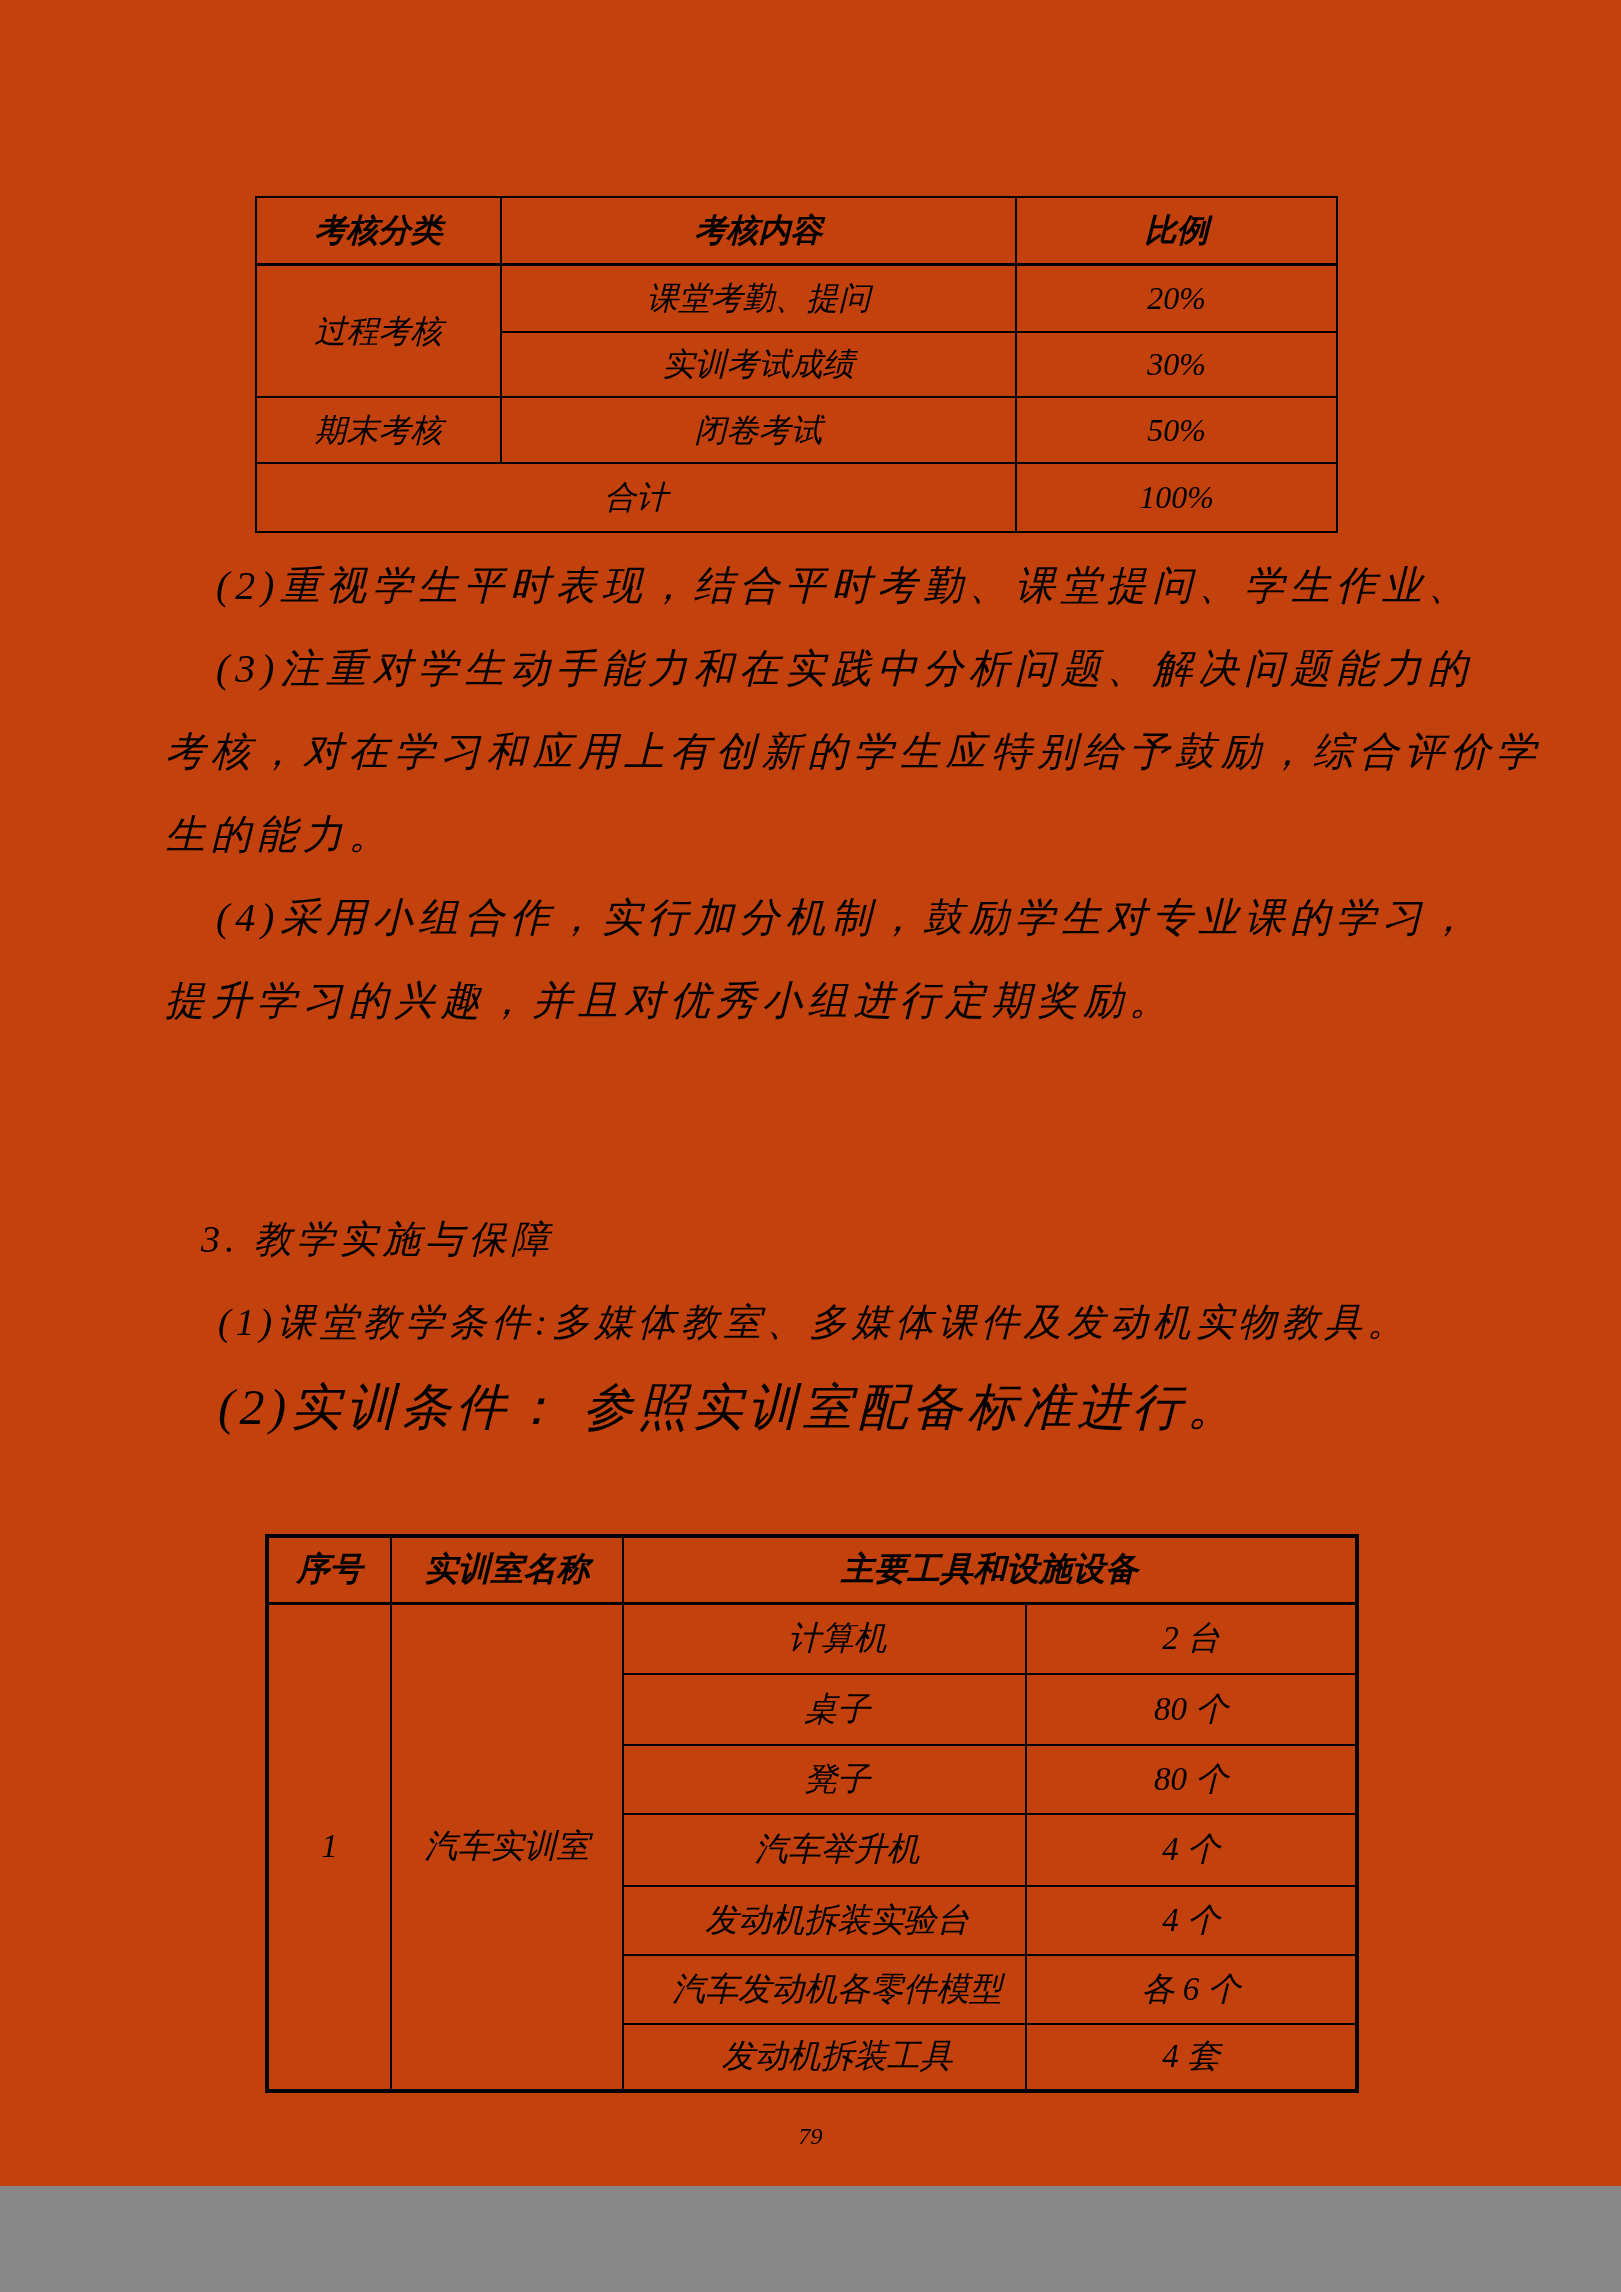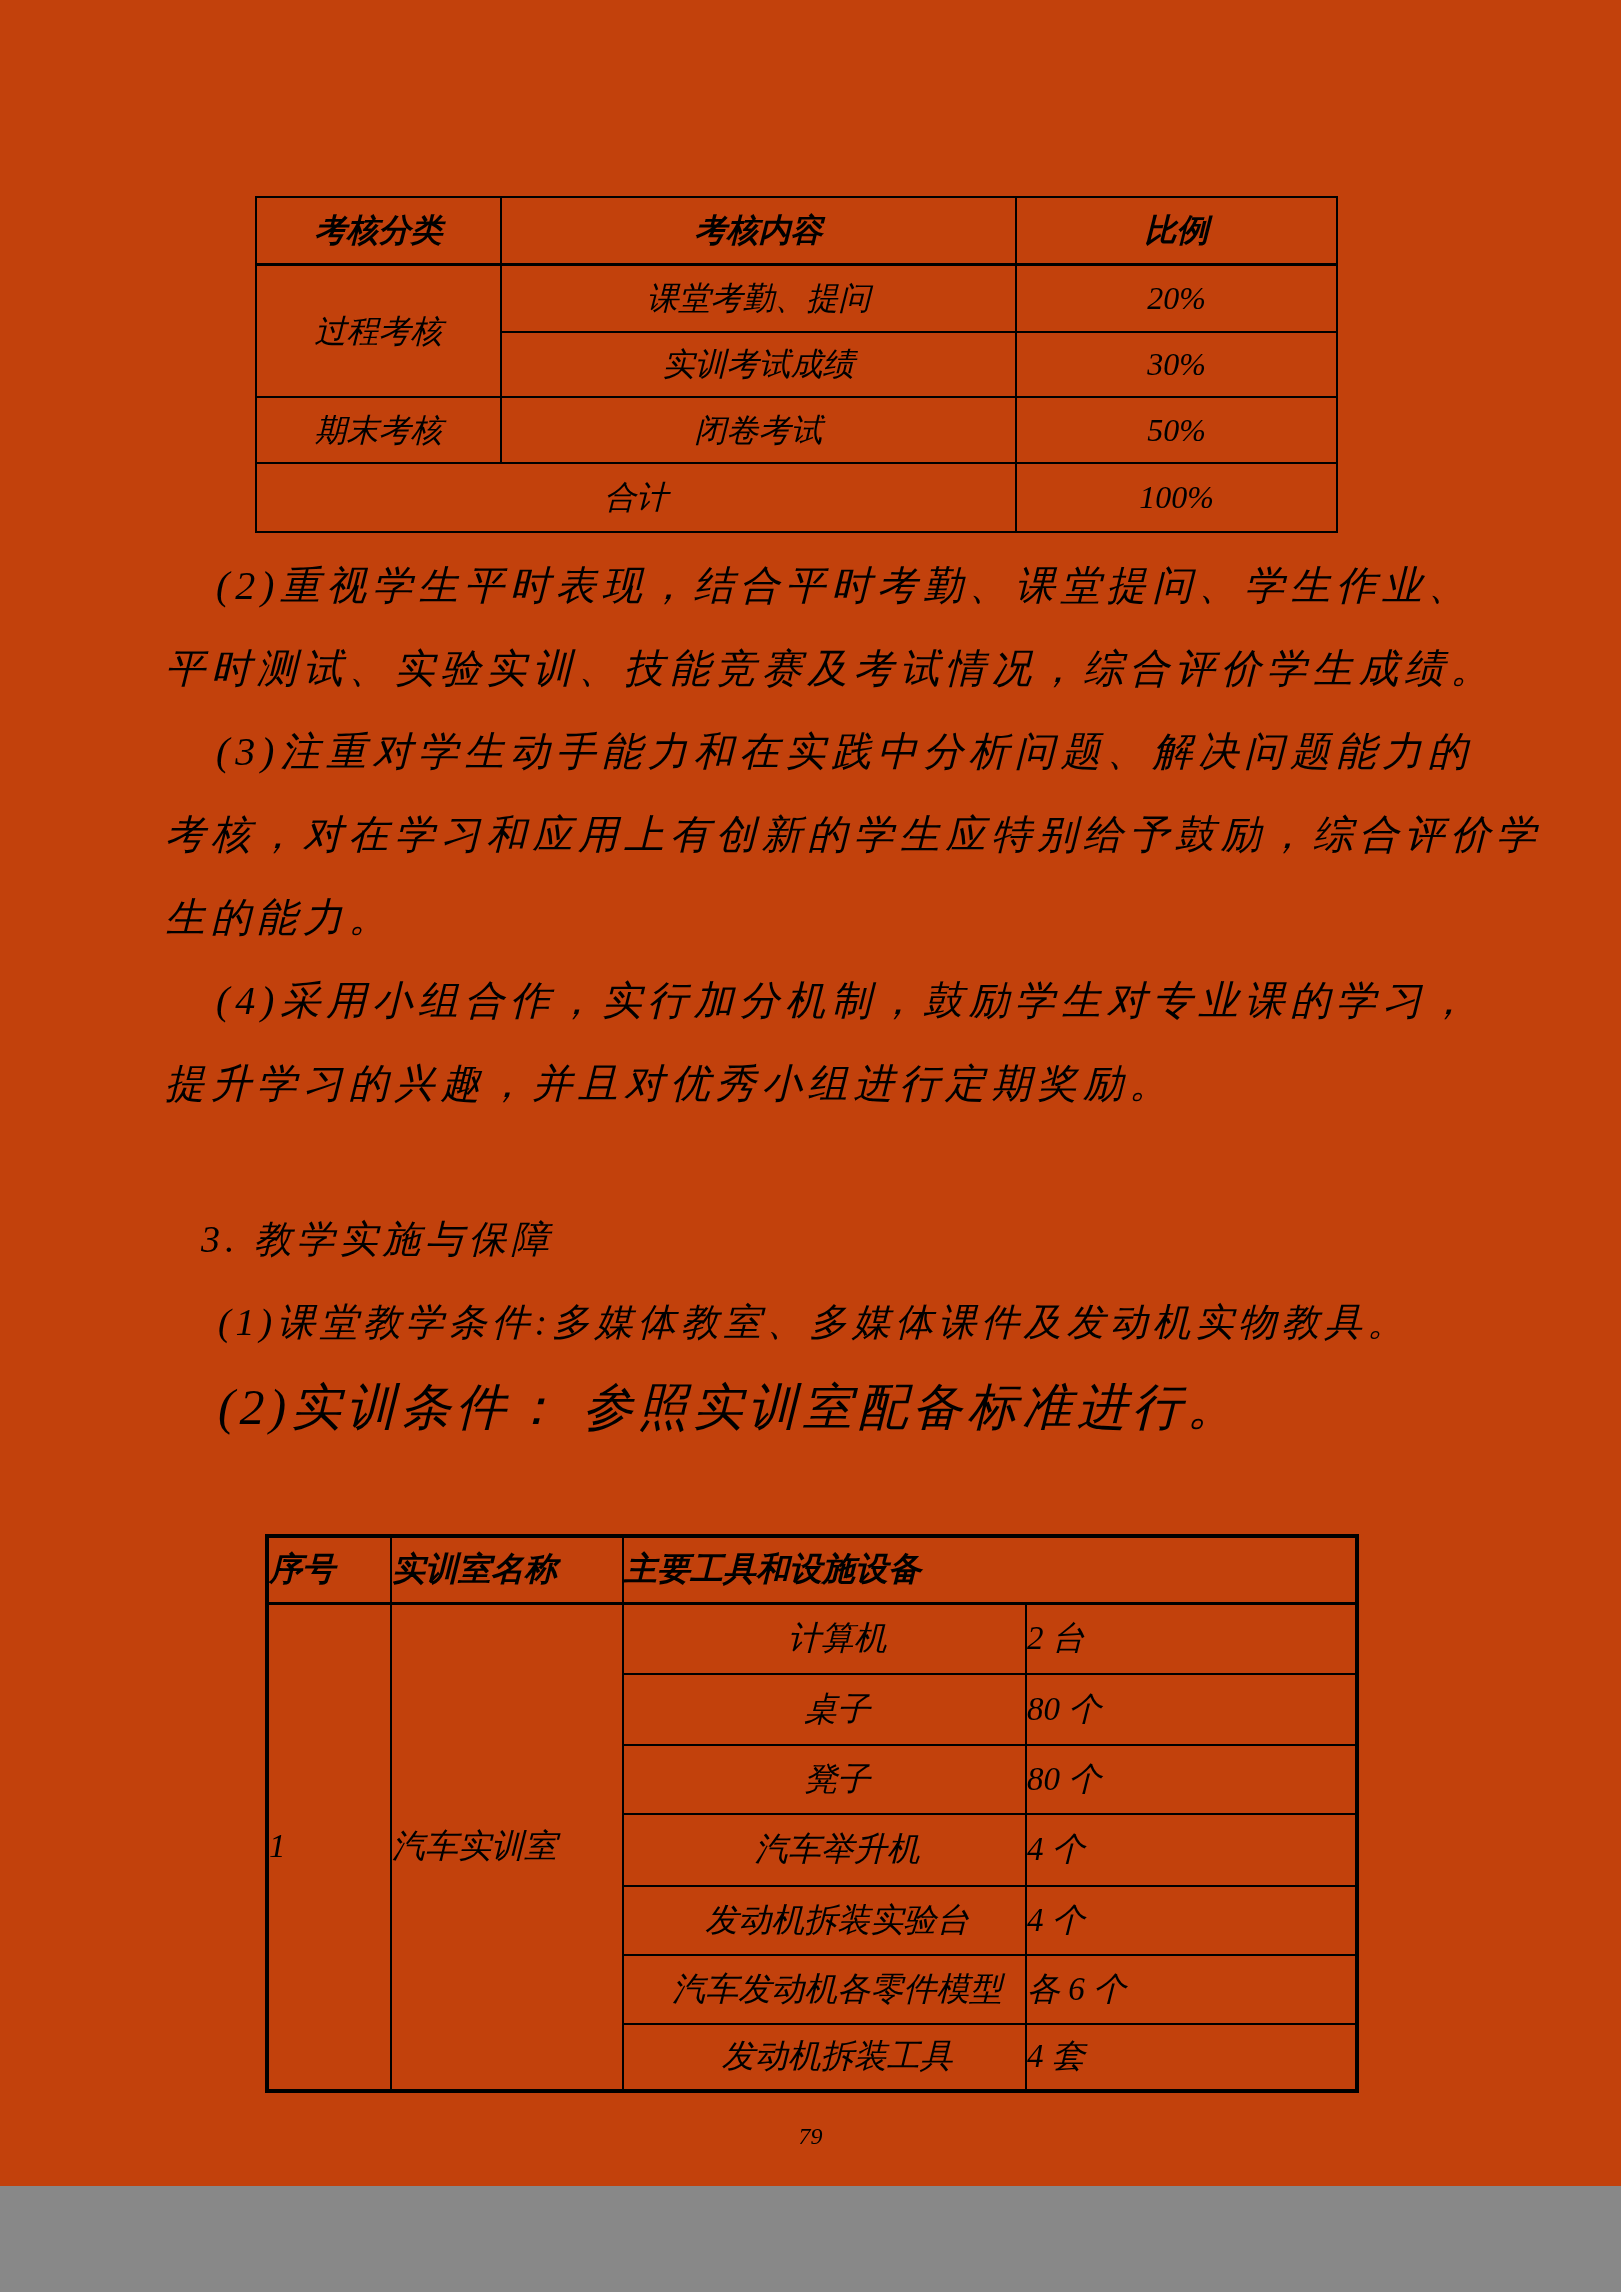--- a/index.html
+++ b/index.html
@@ -49,21 +49,21 @@
   }
   
   table.t2{
     position:absolute;left:265px;top:1534px;
     width:1091px;
     border-collapse:collapse;table-layout:fixed;
     border:4.9px solid #000;
   }
   table.t2 th,table.t2 td{
     border:2.9px solid #000;
-    text-align:left;vertical-align:middle;
+    text-align:center;vertical-align:middle;
     font-size:33px;line-height:1.2;
     padding:0;
   }
   table.t2 th{font-weight:bold;border-bottom-width:3.9px;}
   table.t2 td.equip-name{text-align:center;padding-left:25.5px;border-radius:18px;}
   
   .pagenum{
     position:absolute;left:0;top:2123px;width:100%;
     text-align:center;font-size:24px;
   }
@@ -101,21 +101,20 @@
     </tr>
     <tr style="height:69px">
       <td colspan="2">合计</td>
       <td>100%</td>
     </tr>
   </tbody>
     </table>
 
   <div class="bodytext">
     <div class="indent">(2)重视学生平时表现，结合平时考勤、课堂提问、学生作业、</div>
-    <div>平时测试、实验实训、技能竞赛及考试情况，综合评价学生成绩。</div>
     <div class="indent">(3)注重对学生动手能力和在实践中分析问题、解决问题能力的</div>
     <div>考核，对在学习和应用上有创新的学生应特别给予鼓励，综合评价学</div>
     <div>生的能力。</div>
     <div class="indent">(4)采用小组合作，实行加分机制，鼓励学生对专业课的学习，</div>
     <div>提升学习的兴趣，并且对优秀小组进行定期奖励。</div>
   </div>
 
   <div class="sec-heading">3. 教学实施与保障</div>
   <div class="sec-item1">(1)课堂教学条件:多媒体教室、多媒体课件及发动机实物教具。</div>
   <div class="sec-item2">(2)实训条件： 参照实训室配备标准进行。</div>

